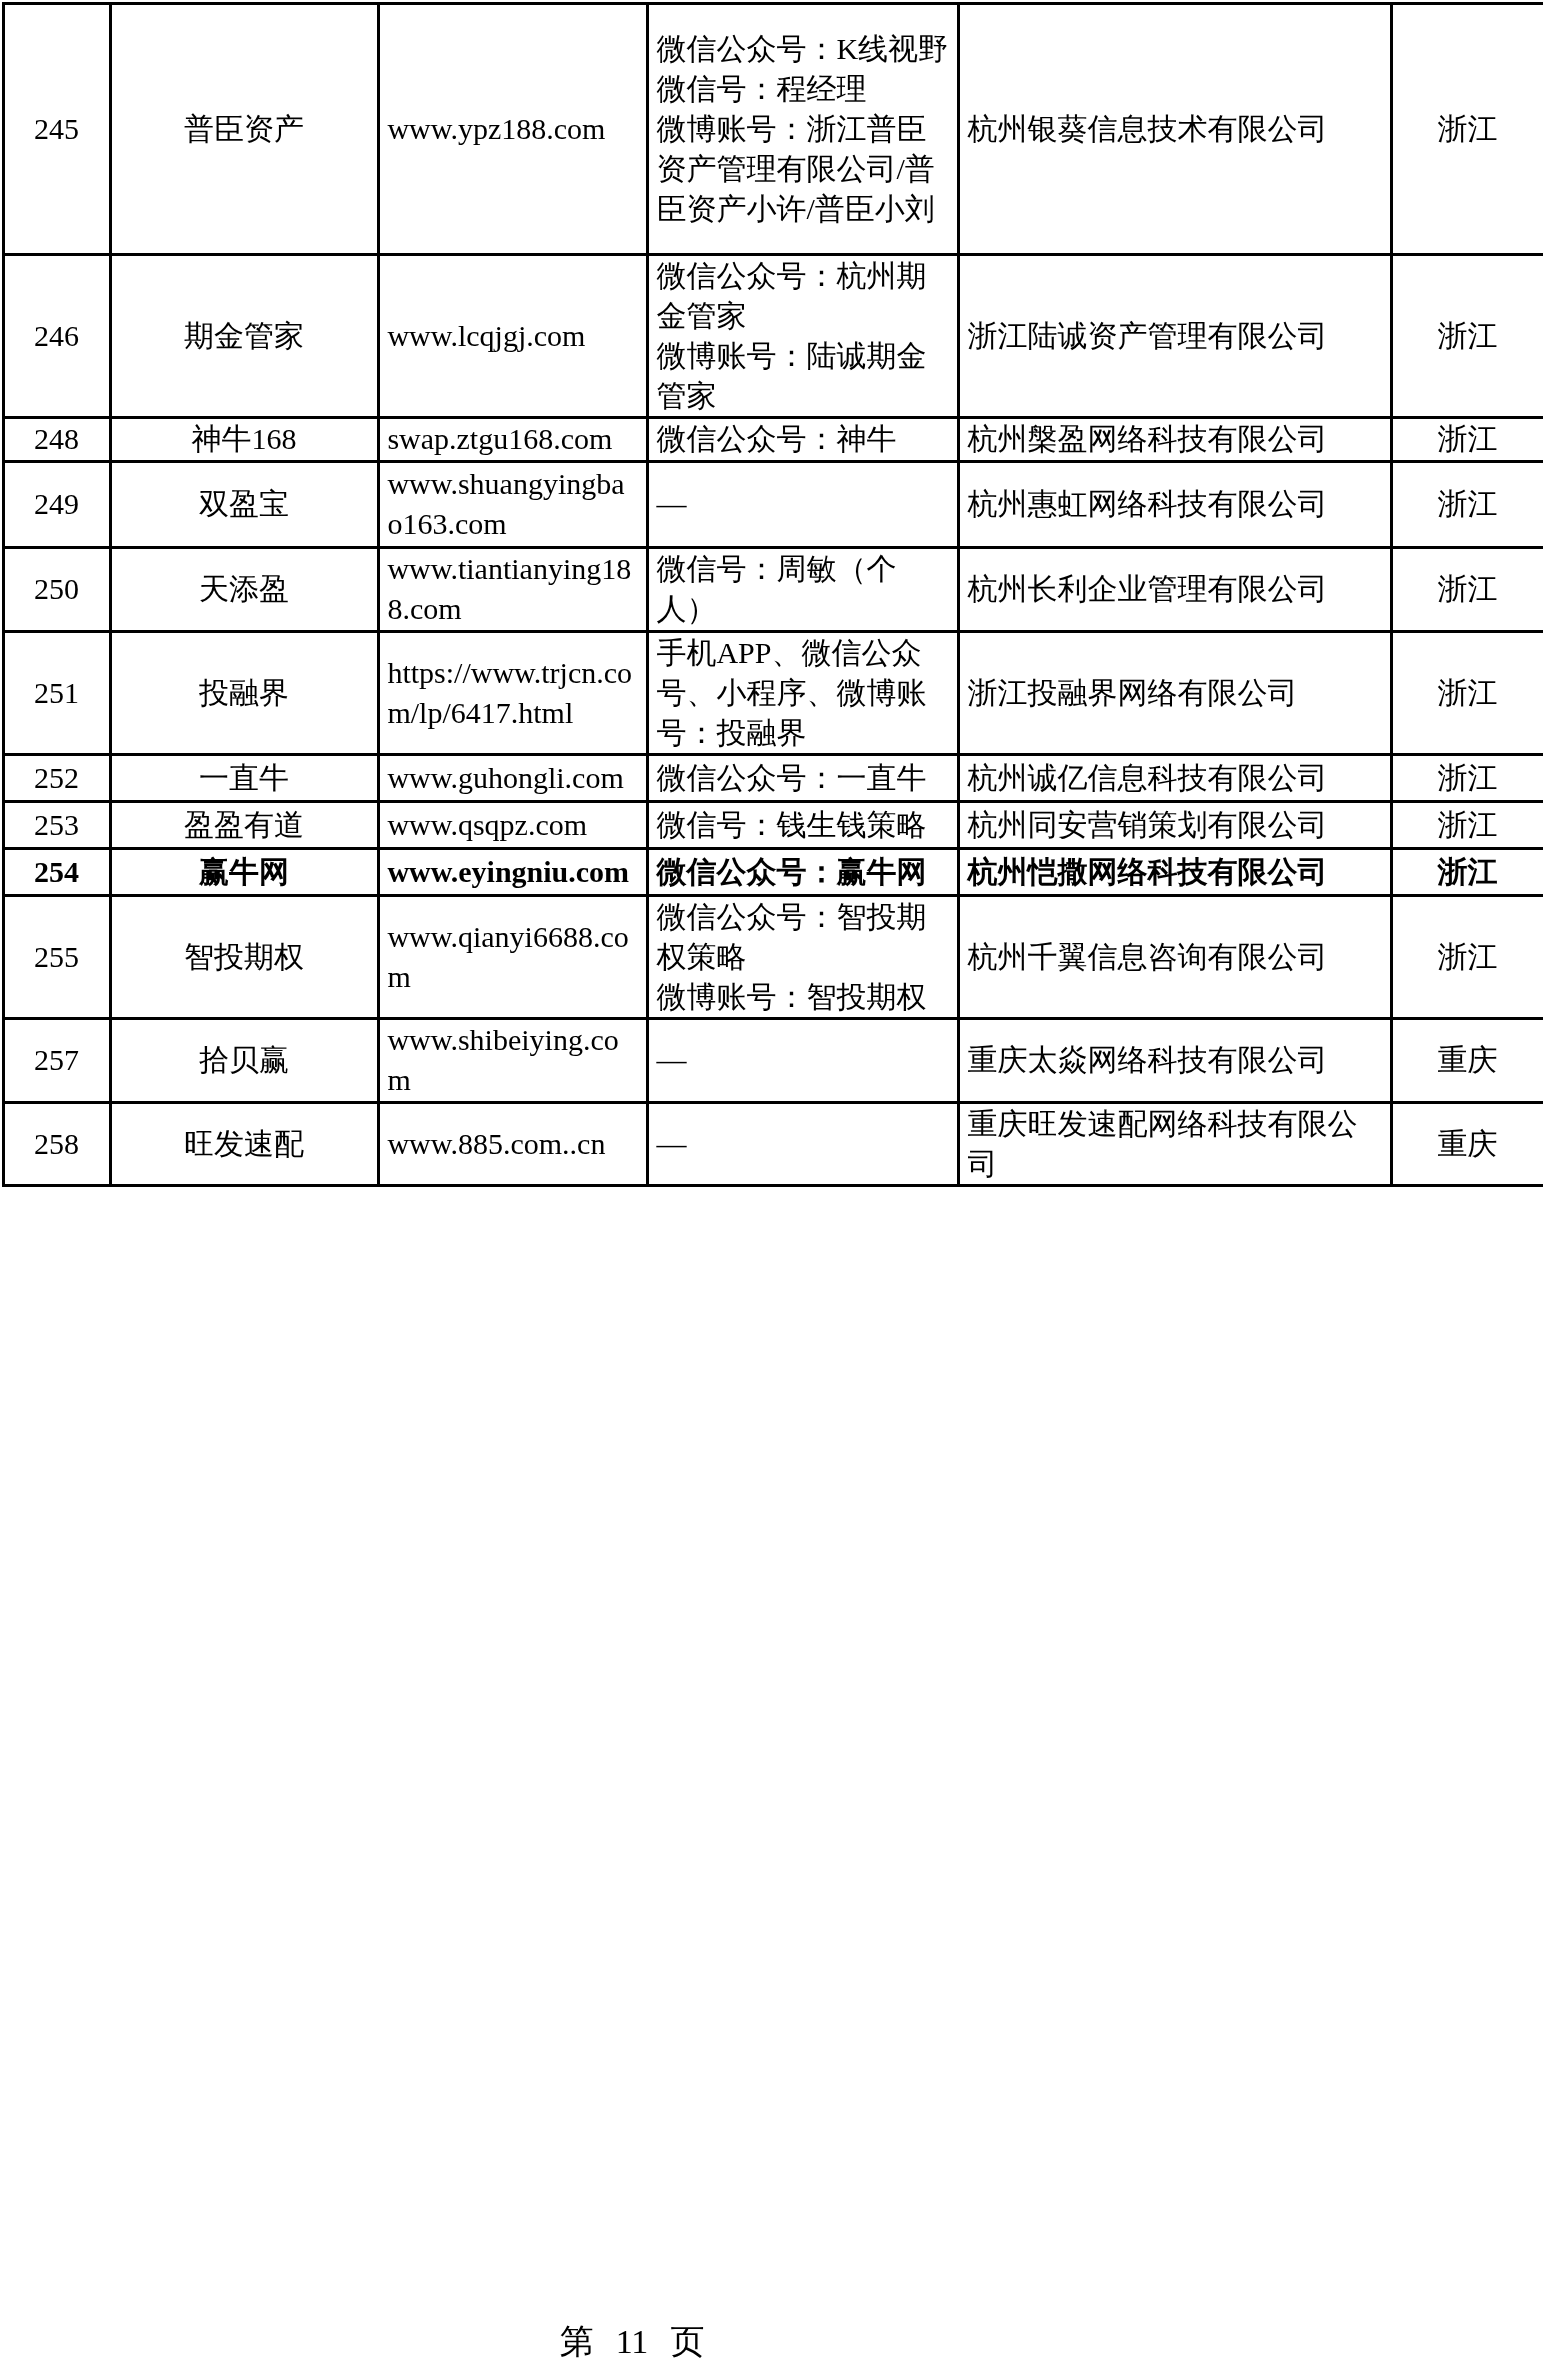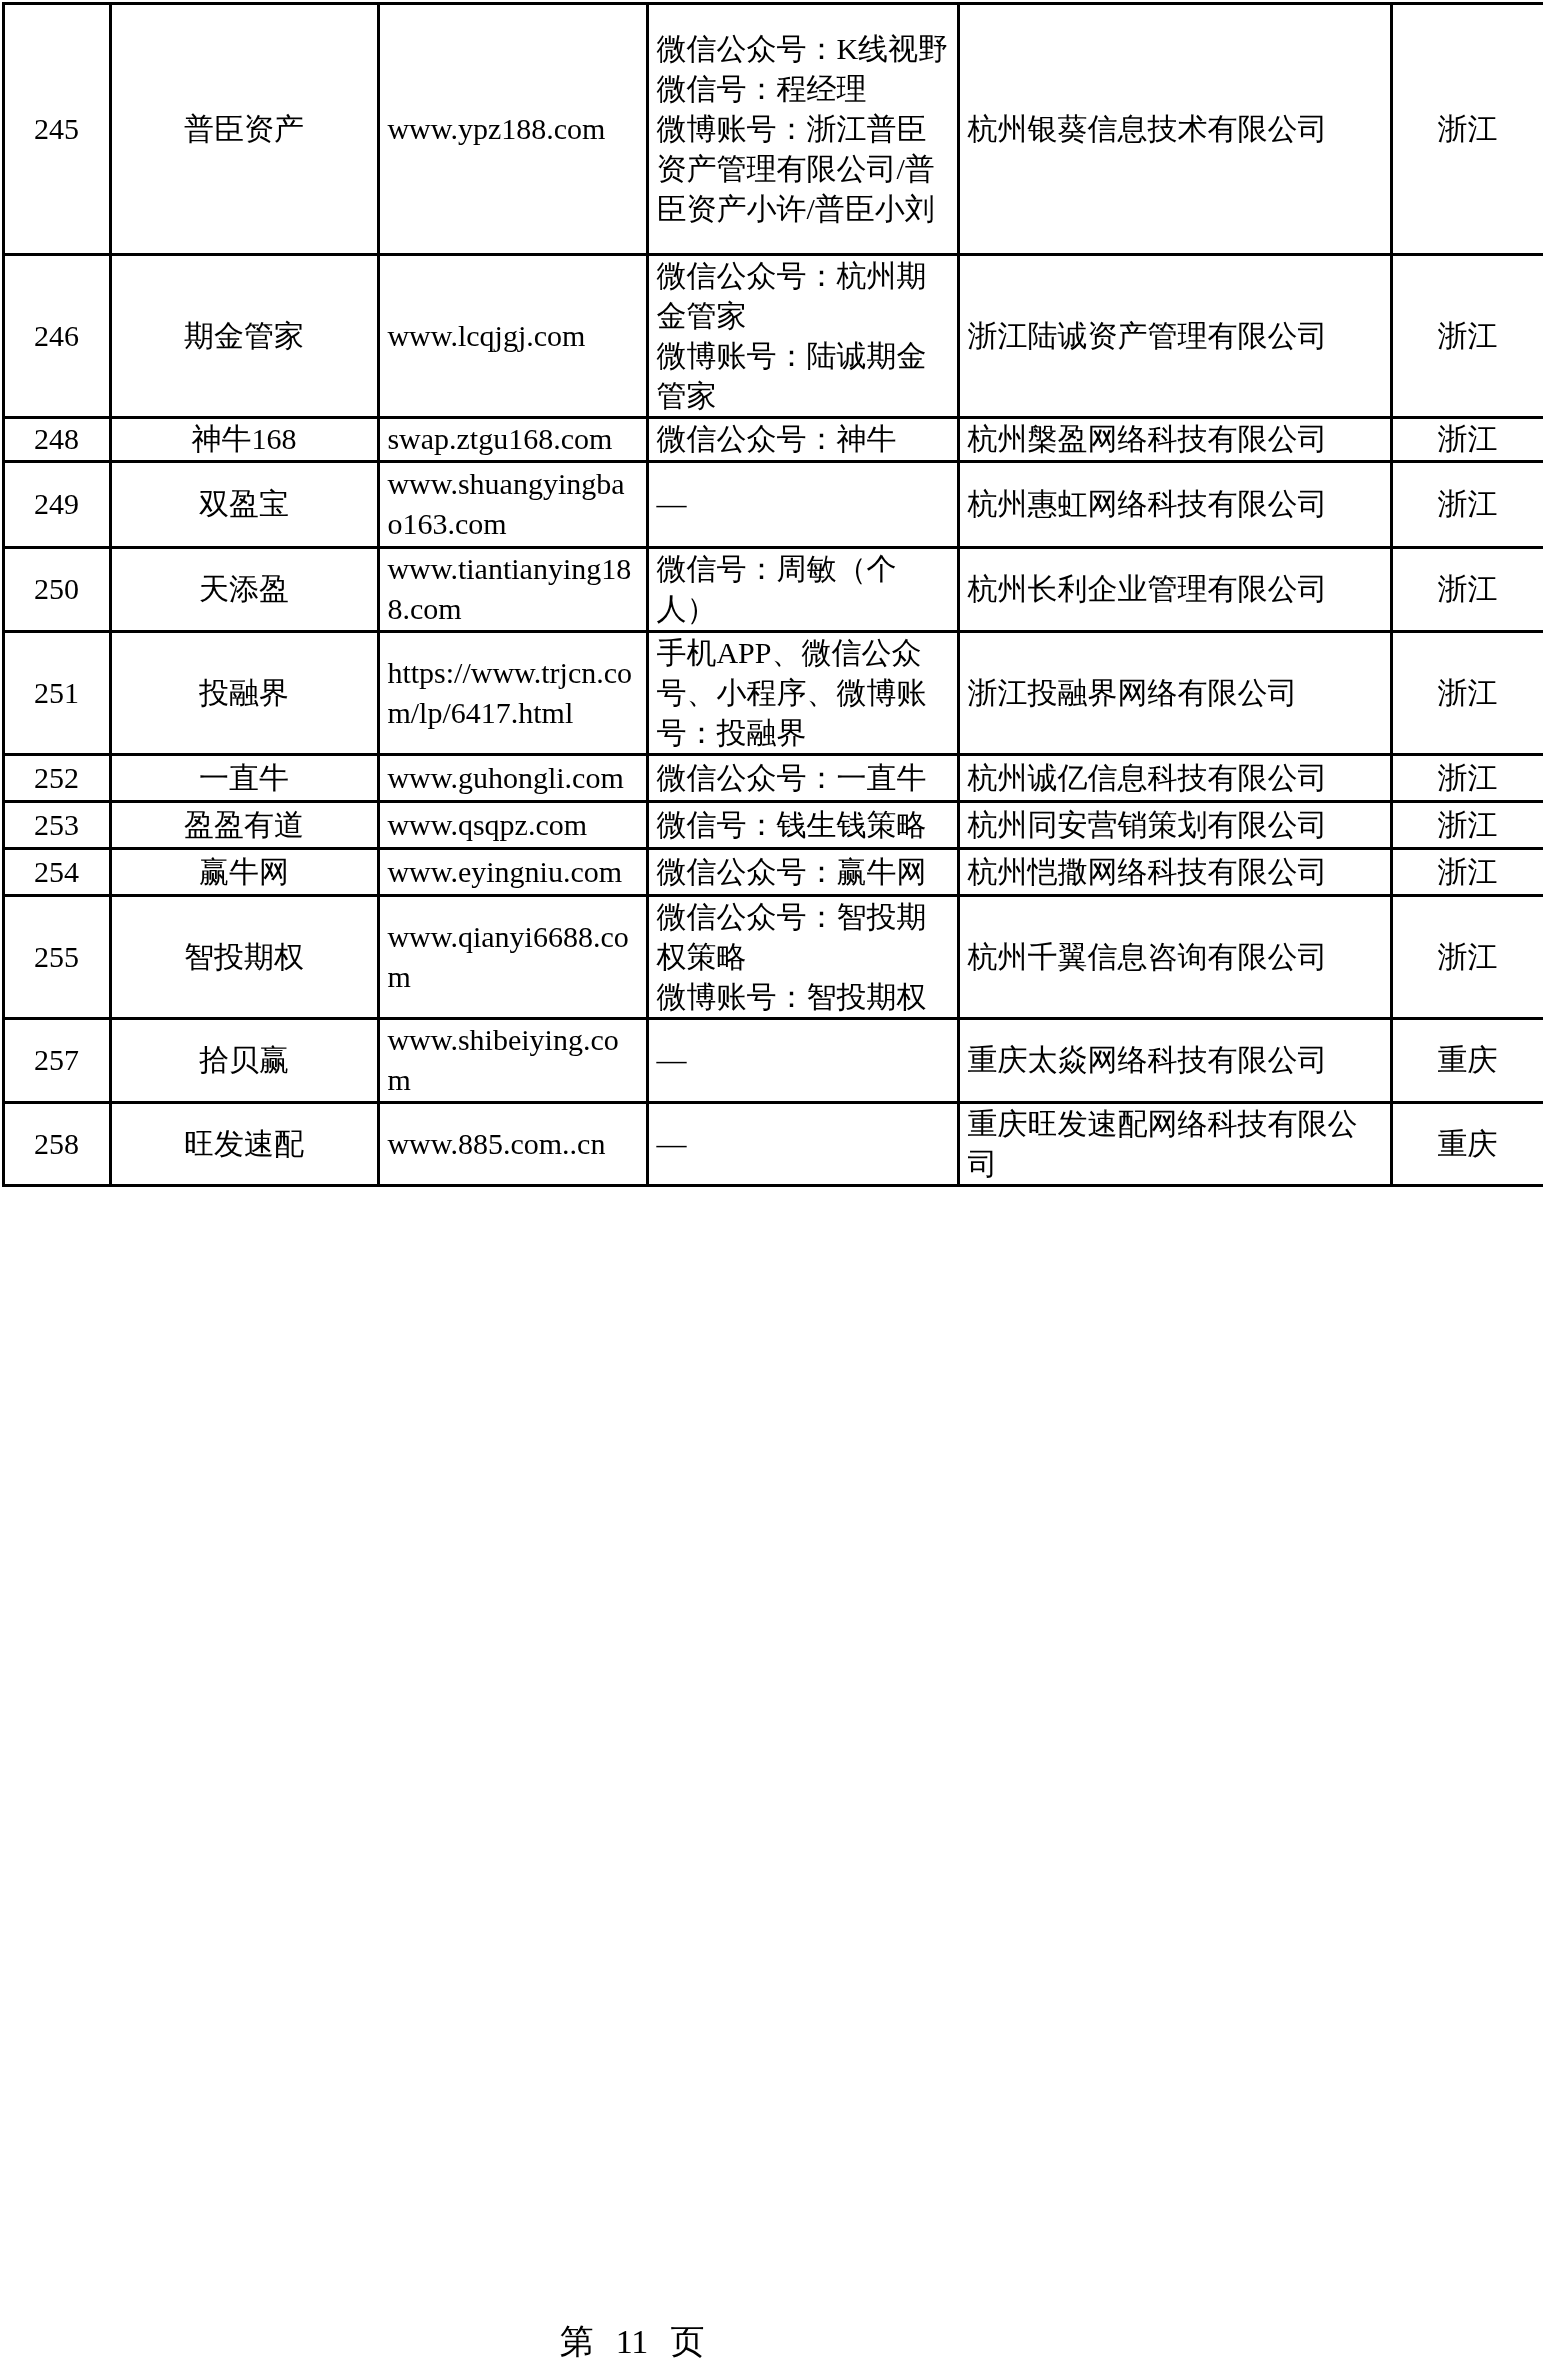--- a/index.html
+++ b/index.html
@@ -120,21 +120,21 @@
       <tr style="height: 47px;">
         <td class="c-no">253</td>
         <td class="c-name">盈盈有道</td>
         <td class="c-site">www.qsqpz.com</td>
         <td class="c-contact">
           <span class="line">微信号：钱生钱策略</span>
         </td>
         <td class="c-company">杭州同安营销策划有限公司</td>
         <td class="c-region">浙江</td>
       </tr>
-      <tr style="height: 47px;">
+      <tr style="height: 47px; font-weight: bold;">
         <td class="c-no">254</td>
         <td class="c-name">赢牛网</td>
         <td class="c-site">www.eyingniu.com</td>
         <td class="c-contact">
           <span class="line">微信公众号：赢牛网</span>
         </td>
         <td class="c-company">杭州恺撒网络科技有限公司</td>
         <td class="c-region">浙江</td>
       </tr>
       <tr style="height: 122px;">

